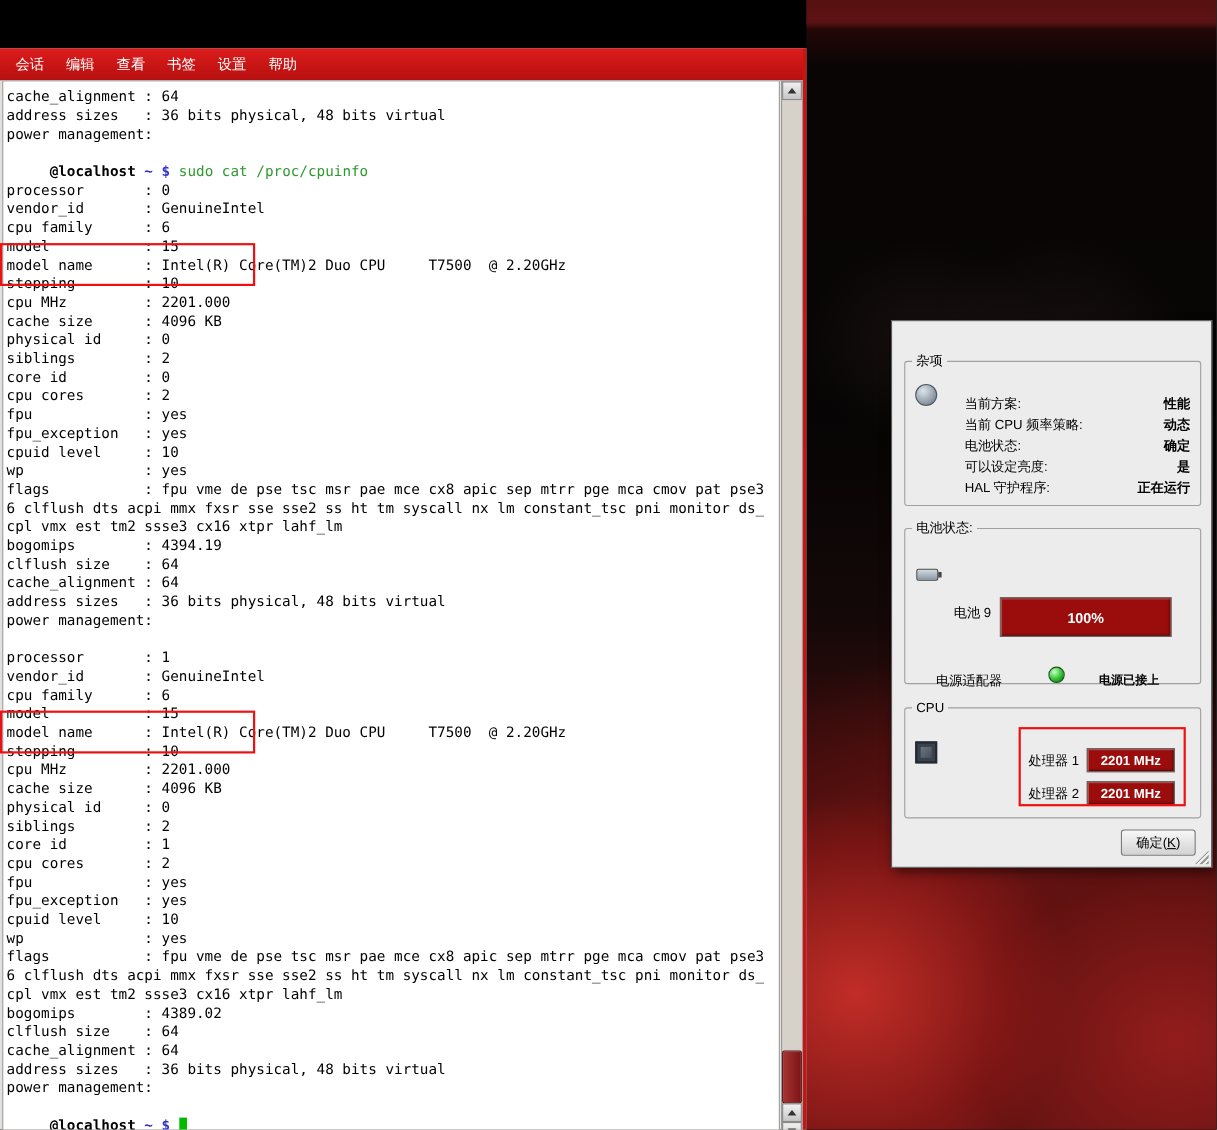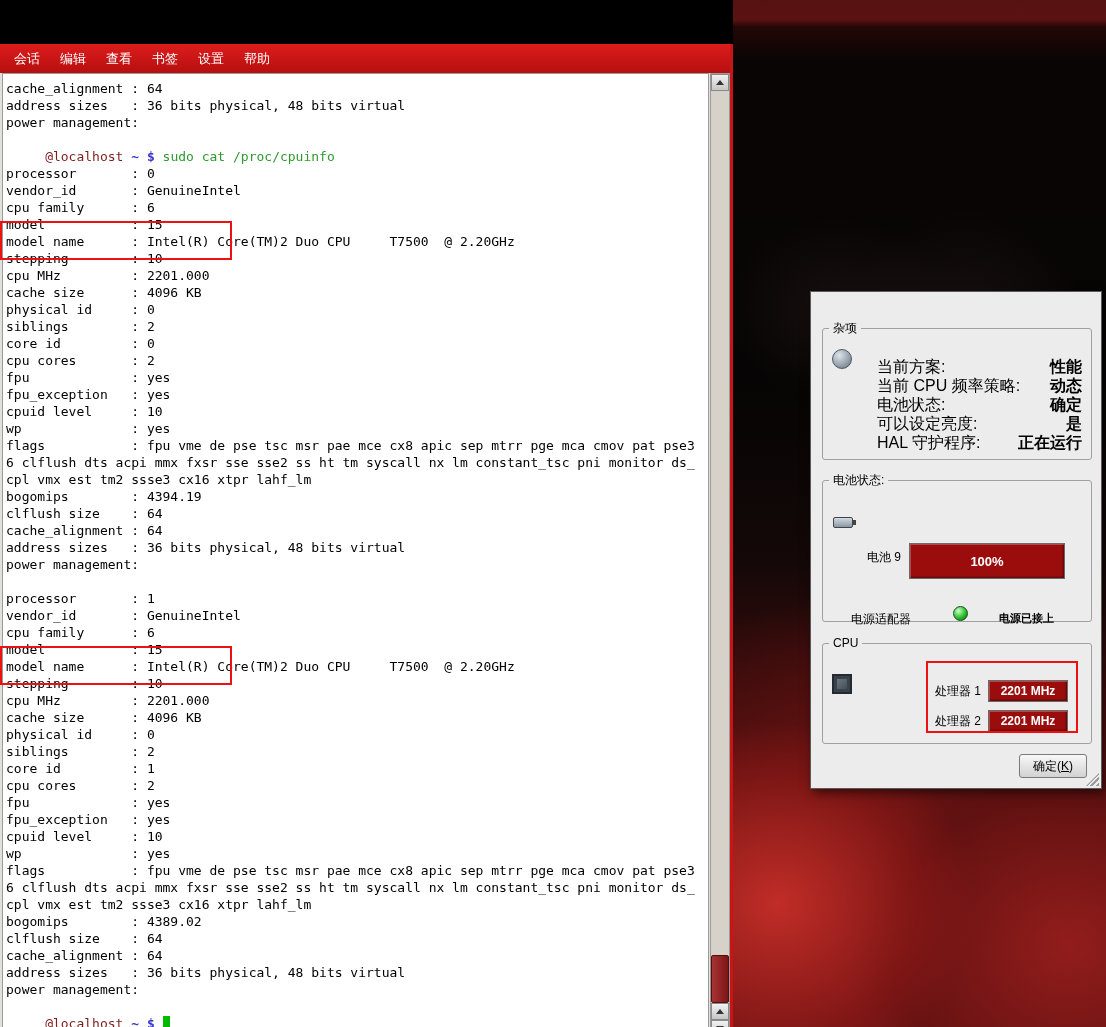--- a/index.html
+++ b/index.html
@@ -29,21 +29,21 @@
     background:linear-gradient(180deg,#dd1c1c,#b60f0f); display:flex; align-items:center;
     padding-left:4px; }
   .menu-item { color:#ffffff; font-size:13px; padding:5px 10px; cursor:default; }
 
   .term-view { position:absolute; left:2px; top:29px; width:707px; height:963px;
     background:#ffffff; border:1px solid #9a9a9a; overflow:hidden; }
   .term-output { position:absolute; left:3px; top:6px;
     font-family:"DejaVu Sans Mono", monospace; font-size:13px; line-height:17px;
     white-space:pre; color:#000; }
   .tline { height:17px; }
-  .c-green { color:#7f1d1d; font-weight:normal; }
+  .c-green { color:#000000; font-weight:bold; }
   .c-blue  { color:#3333cc; font-weight:bold; }
   .c-cmd   { color:#2f992f; }
   .c-cursor{ background:#00bb00; color:#00bb00; }
 
   
   .vscroll { position:absolute; left:710px; top:29px; width:20px; height:963px;
     background:#d6d2ca; border:1px solid #9a9a9a; }
   .sb-btn { position:absolute; left:0; width:18px; height:17px;
     background:linear-gradient(180deg,#f2f2f2,#c6c6c6); border:1px solid #8a8a8a;
     display:flex; align-items:center; justify-content:center; }
@@ -99,21 +99,21 @@
 
   .grp { position:absolute; border:1px solid #a0a0a0; border-radius:3px; padding:0; }
   .grp legend { font-size:12px; color:#000; padding:0 4px; margin-left:6px; }
   #grp-misc { left:11px; top:28px;  width:270px; height:140px; }
   #grp-batt { left:11px; top:180px; width:270px; height:150px; }
   #grp-cpu  { left:11px; top:344px; width:270px; height:108px; }
 
   .grp-icon { position:absolute; left:9px; top:12px; width:20px; height:20px; border-radius:50%;
     background:radial-gradient(circle at 35% 30%, #dde4ea, #8794a0 70%, #5d6a76); border:1px solid #4c5863; }
   #misc-rows { position:absolute; left:54px; right:9px; top:20px; }
-  .info-row { display:flex; justify-content:space-between; align-items:flex-start; height:19px; font-size:16px; }
+  .info-row { display:flex; justify-content:space-between; align-items:flex-end; height:19px; font-size:12px; }
   .info-label { color:#000; }
   .info-value { color:#000; font-weight:bold; }
 
   .batt-icon { position:absolute; left:10px; top:28px; width:20px; height:11px;
     background:linear-gradient(180deg,#d2dae2,#8a98a4); border:1px solid #444; border-radius:2px; }
   .batt-icon::after { content:""; position:absolute; right:-4px; top:2px; width:3px; height:5px; background:#444; }
   .batt-label { position:absolute; left:44px; top:60px; font-size:12px; }
   .batt-bar { position:absolute; left:86px; top:54px; width:156px; height:36px;
     background:#9b0d0d; border:1px solid #6a6a6a;
     box-shadow:inset 1px 1px 0 rgba(255,255,255,.25), inset -1px -1px 2px rgba(0,0,0,.45);

